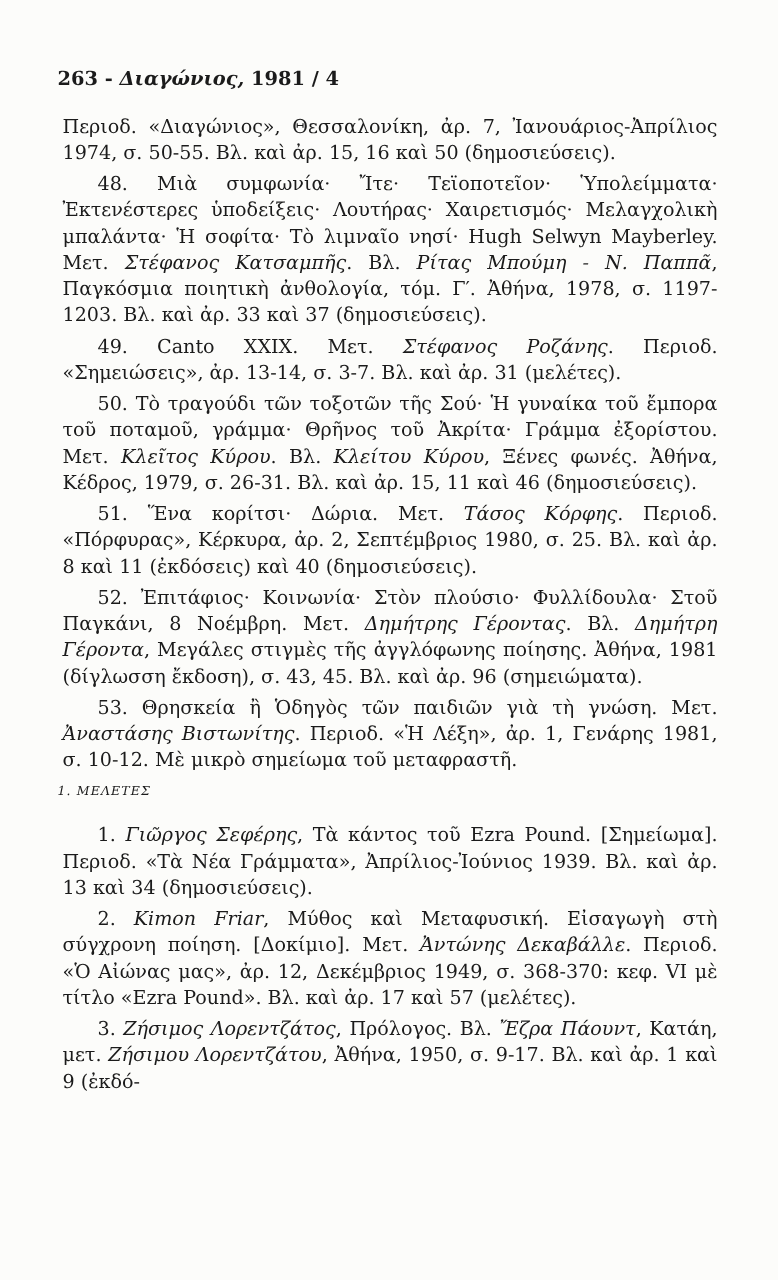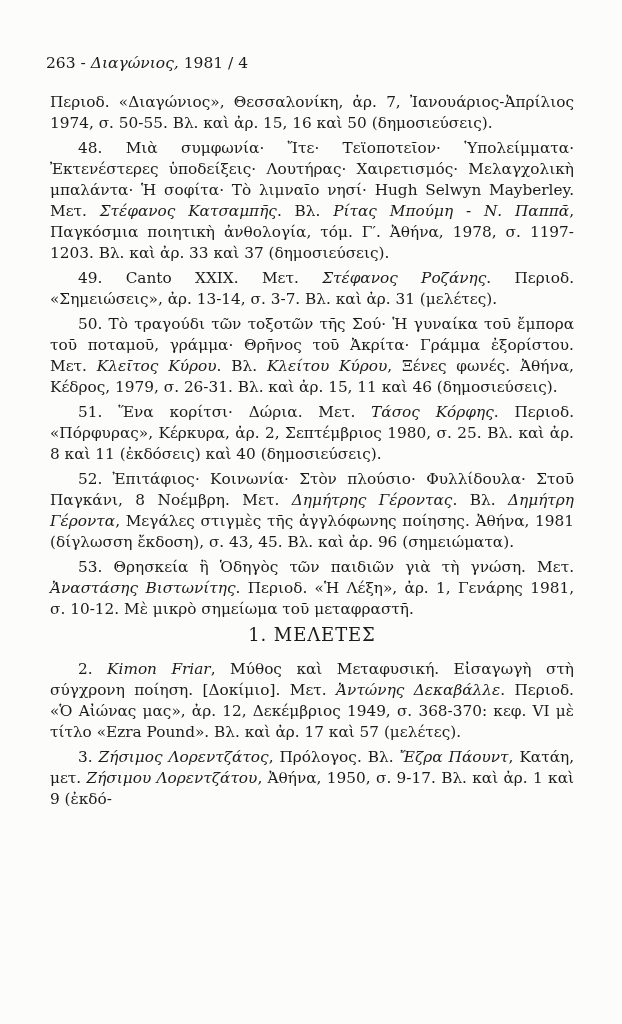--- a/index.html
+++ b/index.html
@@ -29,37 +29,39 @@
   p.block.indent { text-indent: 28px; }
   p.heading-a {
     margin: 15px 0 12px 0;
     font-style: italic;
     font-size: 16.2px;
     letter-spacing: 0.4px;
     text-align: left;
   }
   p.heading-b {
     margin: 0 0 14px 0;
-    font-size: 18px;
+    font-size: 10px;
     letter-spacing: 0.9px;
-    text-align: center;
+    text-align: left;
+    font-style: italic;
   }
   .it { font-style: italic; }
-  .bd { font-weight: normal; margin-top: 23px; }
+  .bd { font-weight: bold; margin-top: 23px; }
 </style>
 </head>
 <body>
 
 <div class="page">
   <div class="page-header"><span class="bd">263 - </span><span class="it bd">Διαγώνιος,</span><span class="bd"> 1981 / 4</span></div>
   <div>
       <p class="block"><span>Περιοδ. «Διαγώνιος», Θεσσαλονίκη, ἀρ. 7, Ἰανουάριος-Ἀπρίλιος 1974, σ. 50-55. Βλ. καὶ ἀρ. 15, 16 καὶ 50 (δημοσιεύσεις).</span></p>
       <p class="block indent"><span>48. Μιὰ συμφωνία· Ἴτε· Τεϊοποτεῖον· Ὑπολείμματα· Ἐκτενέστερες ὑποδείξεις· Λουτήρας· Χαιρετισμός· Μελαγχολικὴ μπαλάντα· Ἡ σοφίτα· Τὸ λιμναῖο νησί· Hugh Selwyn Mayberley. Μετ. </span><span class="it">Στέφανος Κατσαμπῆς</span><span>. Βλ. </span><span class="it">Ρίτας Μπούμη - Ν. Παππᾶ</span><span>, Παγκόσμια ποιητικὴ ἀνθολογία, τόμ. Γ′. Ἀθήνα, 1978, σ. 1197-1203. Βλ. καὶ ἀρ. 33 καὶ 37 (δημοσιεύσεις).</span></p>
       <p class="block indent"><span>49. Canto XXIX. Μετ. </span><span class="it">Στέφανος Ροζάνης</span><span>. Περιοδ. «Σημειώσεις», ἀρ. 13-14, σ. 3-7. Βλ. καὶ ἀρ. 31 (μελέτες).</span></p>
       <p class="block indent"><span>50. Τὸ τραγούδι τῶν τοξοτῶν τῆς Σού· Ἡ γυναίκα τοῦ ἔμπορα τοῦ ποταμοῦ, γράμμα· Θρῆνος τοῦ Ἀκρίτα· Γράμμα ἐξορίστου. Μετ. </span><span class="it">Κλεῖτος Κύρου</span><span>. Βλ. </span><span class="it">Κλείτου Κύρου</span><span>, Ξένες φωνές. Ἀθήνα, Κέδρος, 1979, σ. 26-31. Βλ. καὶ ἀρ. 15, 11 καὶ 46 (δημοσιεύσεις).</span></p>
       <p class="block indent"><span>51. Ἕνα κορίτσι· Δώρια. Μετ. </span><span class="it">Τάσος Κόρφης</span><span>. Περιοδ. «Πόρφυρας», Κέρκυρα, ἀρ. 2, Σεπτέμβριος 1980, σ. 25. Βλ. καὶ ἀρ. 8 καὶ 11 (ἐκδόσεις) καὶ 40 (δημοσιεύσεις).</span></p>
       <p class="block indent"><span>52. Ἐπιτάφιος· Κοινωνία· Στὸν πλούσιο· Φυλλίδουλα· Στοῦ Παγκάνι, 8 Νοέμβρη. Μετ. </span><span class="it">Δημήτρης Γέροντας</span><span>. Βλ. </span><span class="it">Δημήτρη Γέροντα</span><span>, Μεγάλες στιγμὲς τῆς ἀγγλόφωνης ποίησης. Ἀθήνα, 1981 (δίγλωσση ἔκδοση), σ. 43, 45. Βλ. καὶ ἀρ. 96 (σημειώματα).</span></p>
       <p class="block indent"><span>53. Θρησκεία ἢ Ὁδηγὸς τῶν παιδιῶν γιὰ τὴ γνώση. Μετ. </span><span class="it">Ἀναστάσης Βιστωνίτης</span><span>. Περιοδ. «Ἡ Λέξη», ἀρ. 1, Γενάρης 1981, σ. 10-12. Μὲ μικρὸ σημείωμα τοῦ μεταφραστῆ.</span></p>
       <p class="block heading-b"><span>1. ΜΕΛΕΤΕΣ</span></p>
+      <p class="block indent"><span>1. </span><span class="it">Γιῶργος Σεφέρης</span><span>, Τὰ κάντος τοῦ Ezra Pound. [Σημείωμα]. Περιοδ. «Τὰ Νέα Γράμματα», Ἀπρίλιος-Ἰούνιος 1939. Βλ. καὶ ἀρ. 13 καὶ 34 (δημοσιεύσεις).</span></p>
       <p class="block indent"><span>2. </span><span class="it">Kimon Friar</span><span>, Μύθος καὶ Μεταφυσική. Εἰσαγωγὴ στὴ σύγχρονη ποίηση. [Δοκίμιο]. Μετ. </span><span class="it">Ἀντώνης Δεκαβάλλε</span><span>. Περιοδ. «Ὁ Αἰώνας μας», ἀρ. 12, Δεκέμβριος 1949, σ. 368-370: κεφ. VI μὲ τίτλο «Ezra Pound». Βλ. καὶ ἀρ. 17 καὶ 57 (μελέτες).</span></p>
       <p class="block indent"><span>3. </span><span class="it">Ζήσιμος Λορεντζάτος</span><span>, Πρόλογος. Βλ. </span><span class="it">Ἔζρα Πάουντ</span><span>, Κατάη, μετ. </span><span class="it">Ζήσιμου Λορεντζάτου</span><span>, Ἀθήνα, 1950, σ. 9-17. Βλ. καὶ ἀρ. 1 καὶ 9 (ἐκδό-</span></p>
     </div>
 </div>
 
 </body></html>

